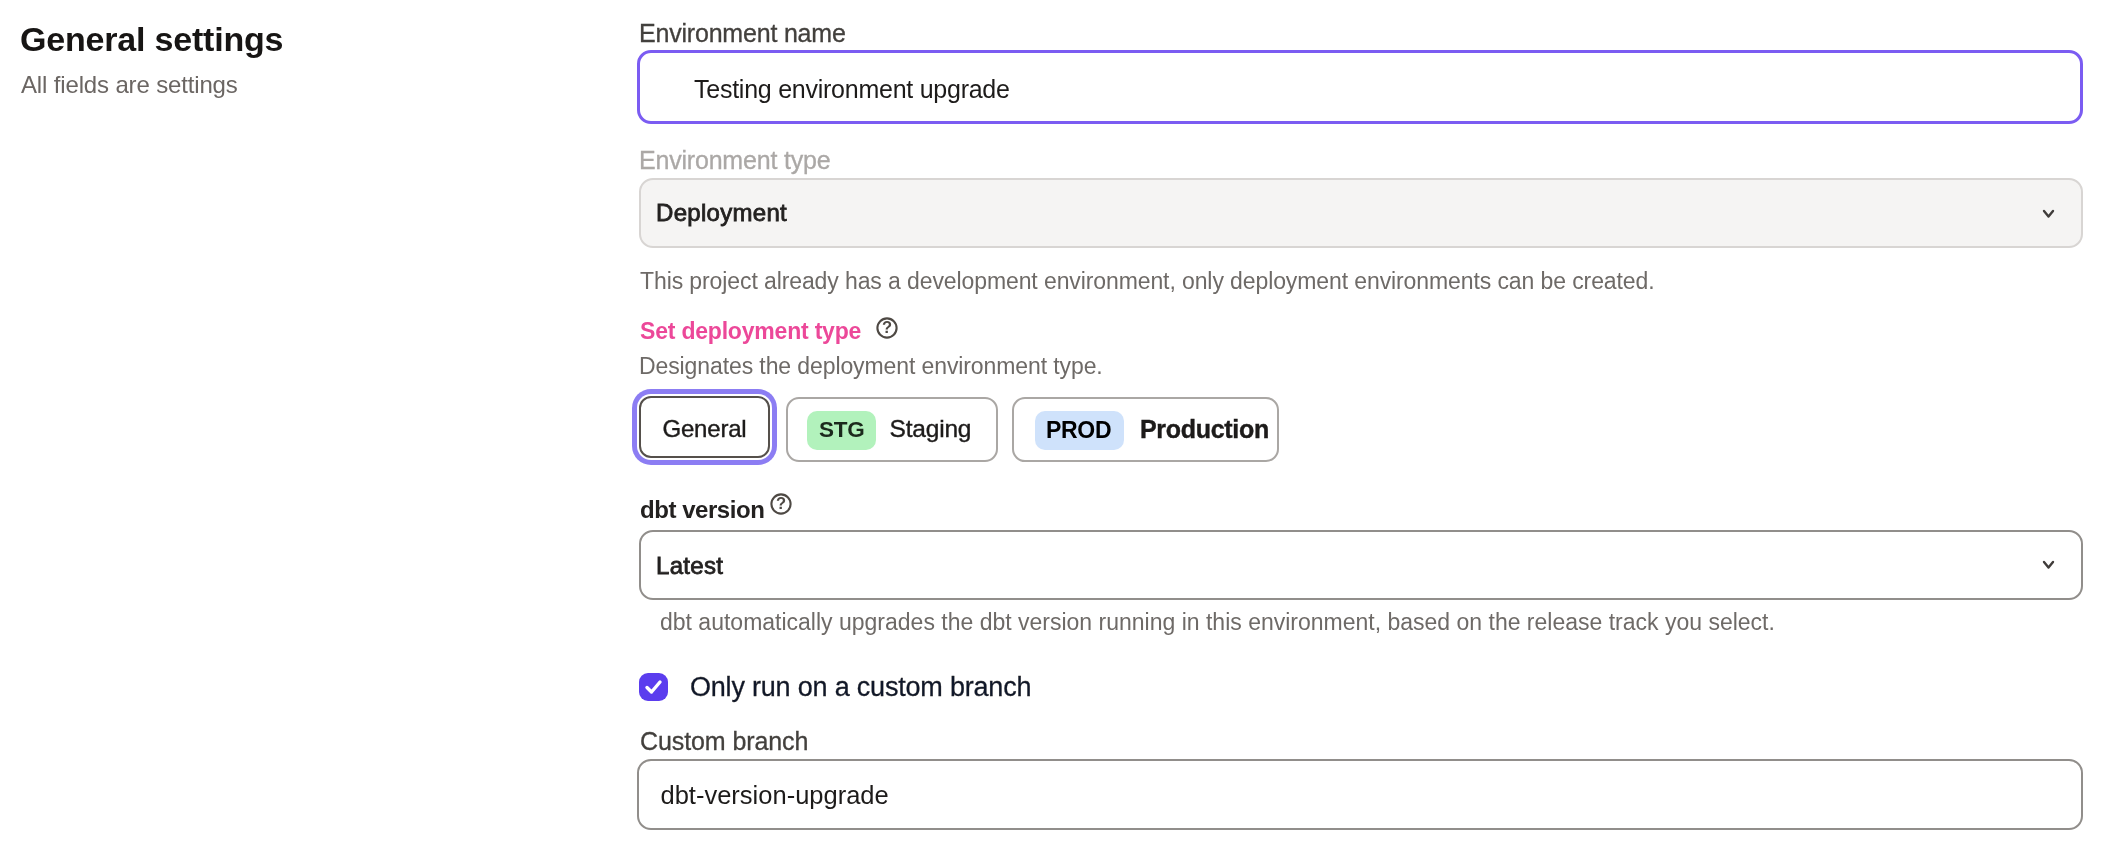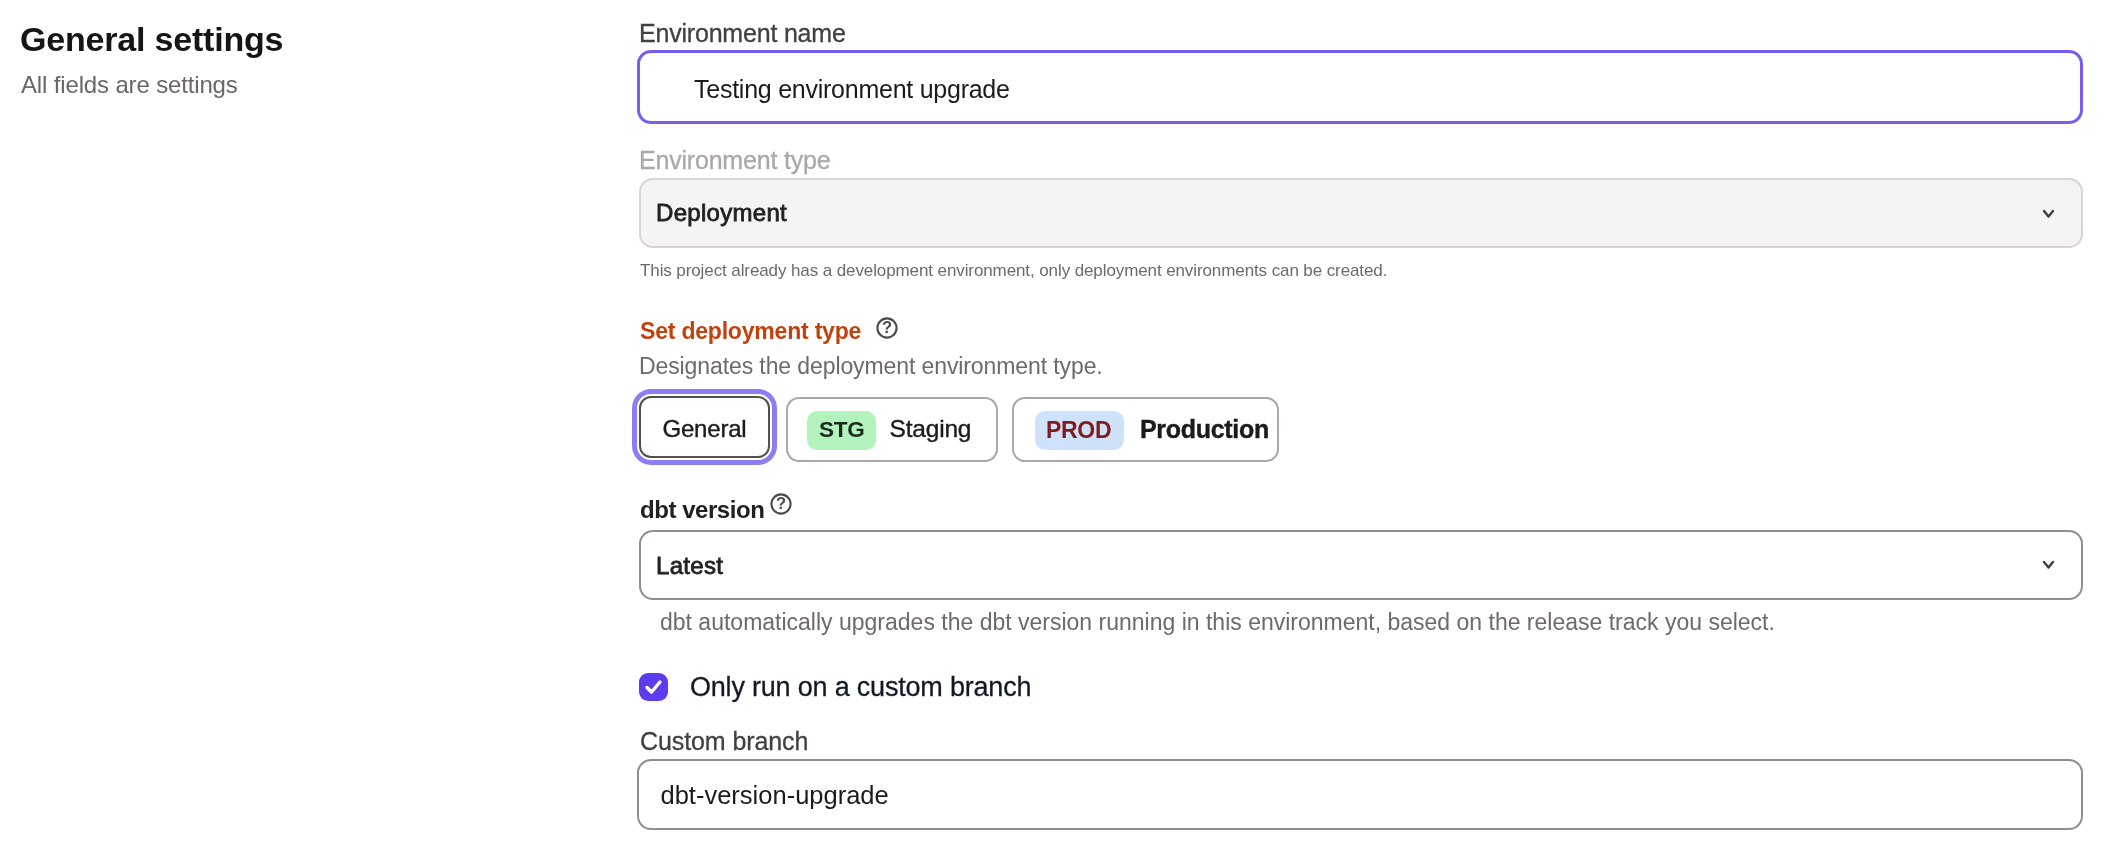--- a/index.html
+++ b/index.html
@@ -17,40 +17,40 @@
 <div class="abs" style="left:639px; top:21.2px; font-size:25px; letter-spacing:-0.2px; color:#43403d; -webkit-text-stroke:0.3px #43403d;">Environment name</div>
 <div class="box" style="left:637px; top:50px; width:1446px; height:74px; border:3px solid #7b5cf2; border-radius:14px; background:#fff;"></div>
 <div class="abs" style="left:663px; top:76.5px; font-size:25px; letter-spacing:-0.25px; color:#1d1b1a;margin-left:31px;">Testing environment upgrade</div>
 
 <div class="abs" style="left:639px; top:147.7px; font-size:25px; letter-spacing:-0.2px; color:#aba8a6; -webkit-text-stroke:0.3px #aba8a6;">Environment type</div>
 <div class="box" style="left:639px; top:178px; width:1444px; height:70px; border:2px solid #d8d5d3; border-radius:14px; background:#f5f4f3;"></div>
 <div class="abs" style="left:656px; top:201.2px; font-size:24px; letter-spacing:0.3px; color:#232120; -webkit-text-stroke:0.8px #232120;">Deployment</div>
 <svg class="abs" style="left:2042px; top:209.3px;" width="13" height="10" viewBox="0 0 13 10">
   <path d="M2 2 L6.5 7.6 L11 2" fill="none" stroke="#403c3a" stroke-width="2.4" stroke-linecap="round" stroke-linejoin="round"></path>
 </svg>
-<div class="abs" style="left:640px; top:262px; font-size:17px; letter-spacing:-0.1px; color:#6e6a67;">This project already has a development environment, only deployment environments can be created.</div>
+<div class="abs" style="left:640px; top:270px; font-size:23px; letter-spacing:-0.1px; color:#6e6a67;">This project already has a development environment, only deployment environments can be created.</div>
 
-<div class="abs" style="left:640px; top:320.3px; font-size:23px; font-weight:700; letter-spacing:-0.2px; color:#c2410c;">Set deployment type</div>
+<div class="abs" style="left:640px; top:320.3px; font-size:23px; font-weight:700; letter-spacing:-0.2px; color:#ec4899;">Set deployment type</div>
 <svg class="abs" style="left:875.5px; top:317.2px;" width="22" height="22" viewBox="0 0 22 22">
   <circle cx="11" cy="11" r="9.6" fill="none" stroke="#4e4944" stroke-width="2.1"></circle>
   <text x="11" y="16.3" font-size="16.5" font-weight="700" fill="#4e4944" text-anchor="middle" font-family="Liberation Sans">?</text>
 </svg>
 <div class="abs" style="left:639px; top:355.3px; font-size:23px; letter-spacing:-0.1px; color:#6e6a67;">Designates the deployment environment type.</div>
 
 <div class="box" style="left:639px; top:396.3px; width:131px; height:61.5px; border:2px solid #55504b; border-radius:12px; background:#fff; box-shadow:0 0 0 2px #ffffff, 0 0 0 7px #8c7df3;"></div>
 <div class="abs" style="left:662.5px; top:417px; font-size:24px; letter-spacing:-0.2px; color:#1d1b1a; -webkit-text-stroke:0.4px #1d1b1a;">General</div>
 
 <div class="box" style="left:786px; top:396.8px; width:211.5px; height:65px; border:2px solid #aaa7a4; border-radius:13px; background:#fff;"></div>
 <div class="box" style="left:807px; top:410.8px; width:68.6px; height:39px; background:#b2f2bc; border-radius:10px;"></div>
 <div class="abs" style="left:819px; top:419.3px; font-size:22.5px; font-weight:700; letter-spacing:-0.3px; color:#1b2a1c;">STG</div>
 <div class="abs" style="left:889.6px; top:417px; font-size:24.5px; letter-spacing:-0.2px; color:#1d1b1a; -webkit-text-stroke:0.4px #1d1b1a;">Staging</div>
 
 <div class="box" style="left:1012px; top:396.8px; width:266.5px; height:65px; border:2px solid #aaa7a4; border-radius:13px; background:#fff;"></div>
 <div class="box" style="left:1035.2px; top:410.8px; width:89.2px; height:39px; background:#cfe2fb; border-radius:10px;"></div>
-<div class="abs" style="left:1046px; top:419.3px; font-size:23px; font-weight:700; letter-spacing:-0.3px; color:#7f1d1d;">PROD</div>
+<div class="abs" style="left:1046px; top:419.3px; font-size:23px; font-weight:700; letter-spacing:-0.3px; color:#000000;">PROD</div>
 <div class="abs" style="left:1140px; top:416.5px; font-size:25px; letter-spacing:-0.3px; color:#1d1b1a;font-weight:bold; -webkit-text-stroke:0.4px #1d1b1a;">Production</div>
 
 <div class="abs" style="left:640px; top:498.4px; font-size:24px; font-weight:700; letter-spacing:-0.45px; color:#232120;">dbt version</div>
 <svg class="abs" style="left:769.7px; top:492.8px;" width="22" height="22" viewBox="0 0 22 22">
   <circle cx="11" cy="11" r="9.6" fill="none" stroke="#4e4944" stroke-width="2.1"></circle>
   <text x="11" y="16.3" font-size="16.5" font-weight="700" fill="#4e4944" text-anchor="middle" font-family="Liberation Sans">?</text>
 </svg>
 <div class="box" style="left:639px; top:529.5px; width:1444px; height:70px; border:2px solid #918e8b; border-radius:14px; background:#fff;"></div>
 <div class="abs" style="left:656px; top:553.9px; font-size:24px; letter-spacing:0.3px; color:#232120; -webkit-text-stroke:0.8px #232120;">Latest</div>
 <svg class="abs" style="left:2042px; top:560.2px;" width="13" height="10" viewBox="0 0 13 10">

